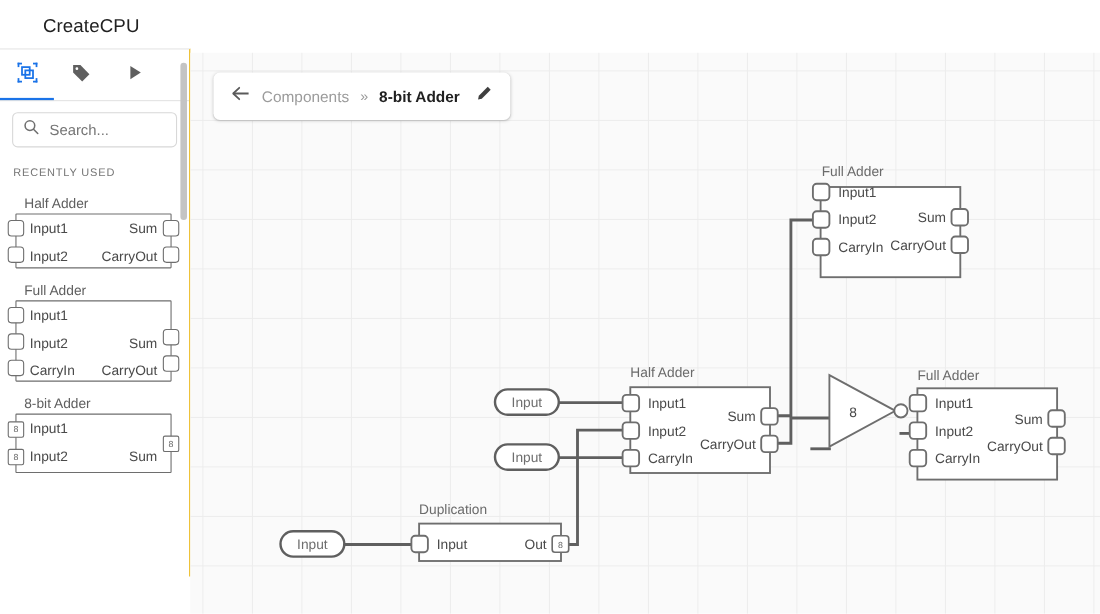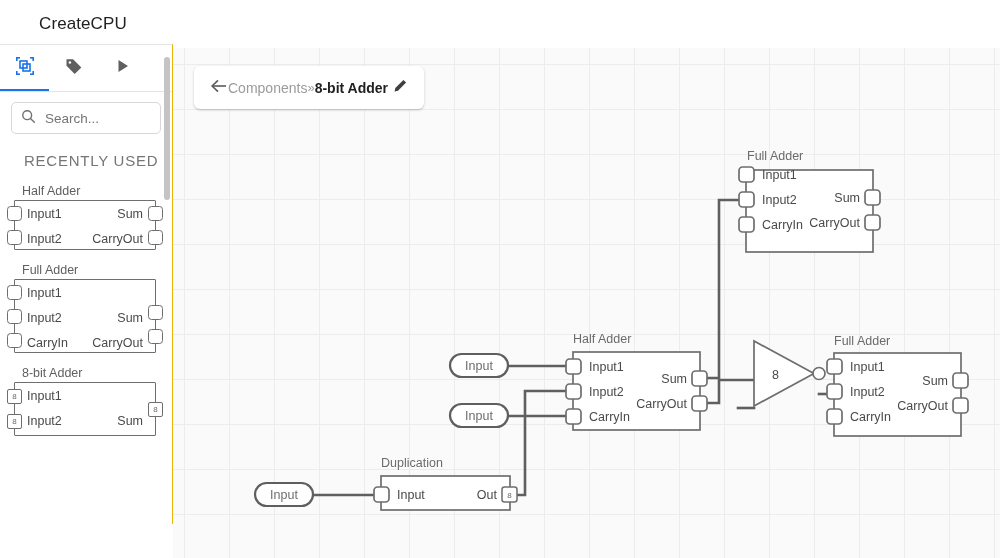--- a/index.html
+++ b/index.html
@@ -50,22 +50,22 @@
     display: flex; align-items: center; gap: 9px;
     height: 32px; border: 1px solid #d8d8d8; border-radius: 5px;
     padding: 0 9px; background: #fff;
   }
   .search-box input {
     border: 0; outline: 0; font-size: 13.5px; color: #9a9a9a;
     font-family: "Liberation Sans", sans-serif; width: 100%;
     background: transparent;
   }
   .section-title {
-    font-size: 15px; color: #757575; letter-spacing: .75px;
-    padding: 18px 0 2px 12px; text-transform: uppercase; margin-left: 12px;
+    font-size: 10px; color: #757575; letter-spacing: .75px;
+    padding: 18px 0 2px 12px; text-transform: uppercase;
   }
   .palette { position: relative; }
 
   
   .pcomp { position: relative; margin: 13px 0 0 14px; }
   .pcomp-name { font-size: 12.5px; color: #5f5f5f; padding-left: 8px; padding-bottom: 2px; }
   .pcomp-body {
     position: relative; border: 1.6px solid #6e6e6e; background: #fff;
     border-radius: 1px;
   }
@@ -97,21 +97,21 @@
       linear-gradient(to right, #ececec 1px, transparent 1px),
       linear-gradient(to bottom, #ececec 1px, transparent 1px);
     background-size: 45px 45px;
     background-position: 11px 16px;
     overflow: hidden;
   }
 
   
   .breadcrumb {
     position: absolute; left: 21px; top: 18px;
-    height: 43px; display: flex; align-items: center; 
+    height: 43px; display: flex; align-items: center; gap: 10px;
     background: #ffffff; border-radius: 6px; padding: 0 16px;
     box-shadow: 0 1px 3px rgba(0,0,0,.17), 0 1px 1px rgba(0,0,0,.08);
   }
   .bc-back { display: flex; align-items: center; cursor: pointer; }
   .bc-root { font-size: 14px; color: #9b9b9b; cursor: pointer; }
   .bc-sep  { font-size: 13px; color: #9b9b9b; }
   .bc-cur  { font-size: 14px; color: #212121; font-weight: bold; }
   .bc-edit { display: flex; align-items: center; cursor: pointer; margin-left: 4px; }
 
   

